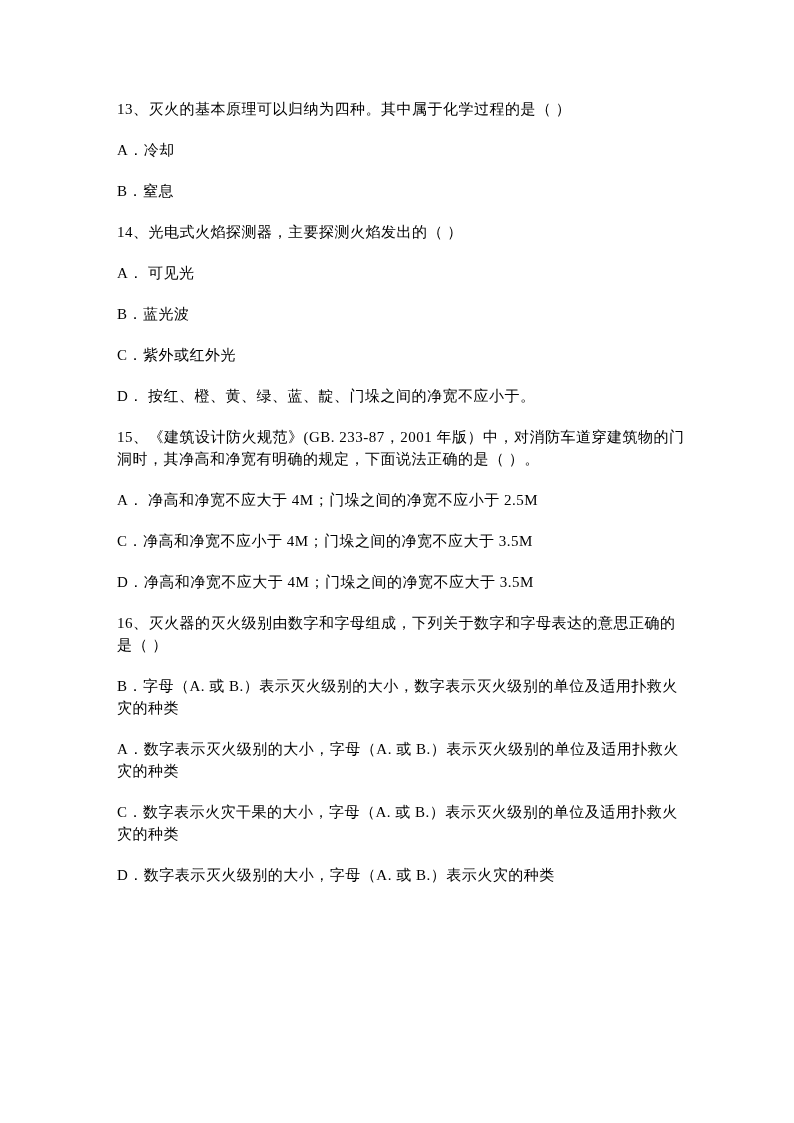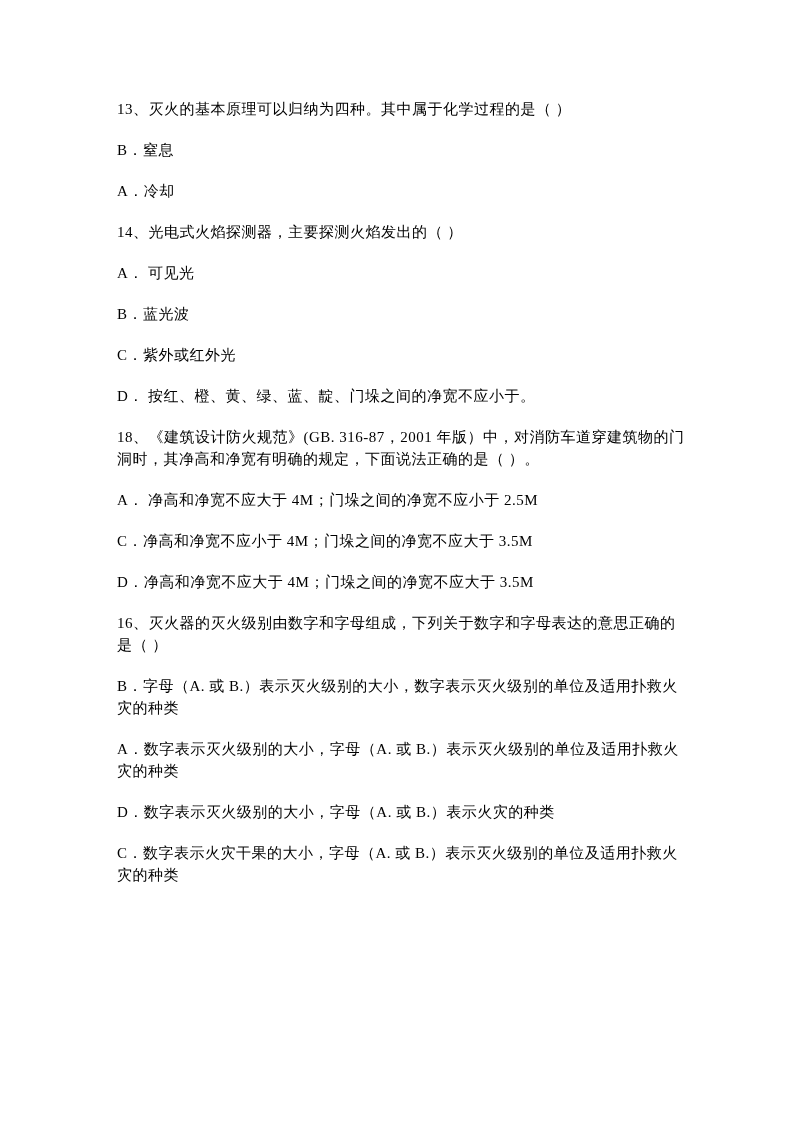--- a/index.html
+++ b/index.html
@@ -34,40 +34,40 @@
     padding: 0;
   }
 </style>
 </head>
 <body>
 
 <div class="page">
 
   <section class="question-block">
     <p class="para">13、灭火的基本原理可以归纳为四种。其中属于化学过程的是（ ）</p>
+    <p class="para">A．冷却</p>
     <p class="para">B．窒息</p>
-    <p class="para">A．冷却</p>
   </section>
 
   <section class="question-block">
     <p class="para">14、光电式火焰探测器，主要探测火焰发出的（ ）</p>
     <p class="para">A． 可见光</p>
     <p class="para">B．蓝光波</p>
     <p class="para">C．紫外或红外光</p>
     <p class="para">D． 按红、橙、黄、绿、蓝、靛、门垛之间的净宽不应小于。</p>
   </section>
 
   <section class="question-block">
-    <p class="para">18、《建筑设计防火规范》(GB. 316-87，2001 年版）中，对消防车道穿建筑物的门洞时，其净高和净宽有明确的规定，下面说法正确的是（ ）。</p>
+    <p class="para">15、《建筑设计防火规范》(GB. 233-87，2001 年版）中，对消防车道穿建筑物的门洞时，其净高和净宽有明确的规定，下面说法正确的是（ ）。</p>
     <p class="para">A． 净高和净宽不应大于 4M；门垛之间的净宽不应小于 2.5M</p>
     <p class="para">C．净高和净宽不应小于 4M；门垛之间的净宽不应大于 3.5M</p>
     <p class="para">D．净高和净宽不应大于 4M；门垛之间的净宽不应大于 3.5M</p>
   </section>
 
   <section class="question-block">
     <p class="para">16、灭火器的灭火级别由数字和字母组成，下列关于数字和字母表达的意思正确的是（ ）</p>
     <p class="para">B．字母（A. 或 B.）表示灭火级别的大小，数字表示灭火级别的单位及适用扑救火灾的种类</p>
     <p class="para">A．数字表示灭火级别的大小，字母（A. 或 B.）表示灭火级别的单位及适用扑救火灾的种类</p>
+    <p class="para">C．数字表示火灾干果的大小，字母（A. 或 B.）表示灭火级别的单位及适用扑救火灾的种类</p>
     <p class="para">D．数字表示灭火级别的大小，字母（A. 或 B.）表示火灾的种类</p>
-    <p class="para">C．数字表示火灾干果的大小，字母（A. 或 B.）表示灭火级别的单位及适用扑救火灾的种类</p>
   </section>
 
 </div>
 
 </body></html>

